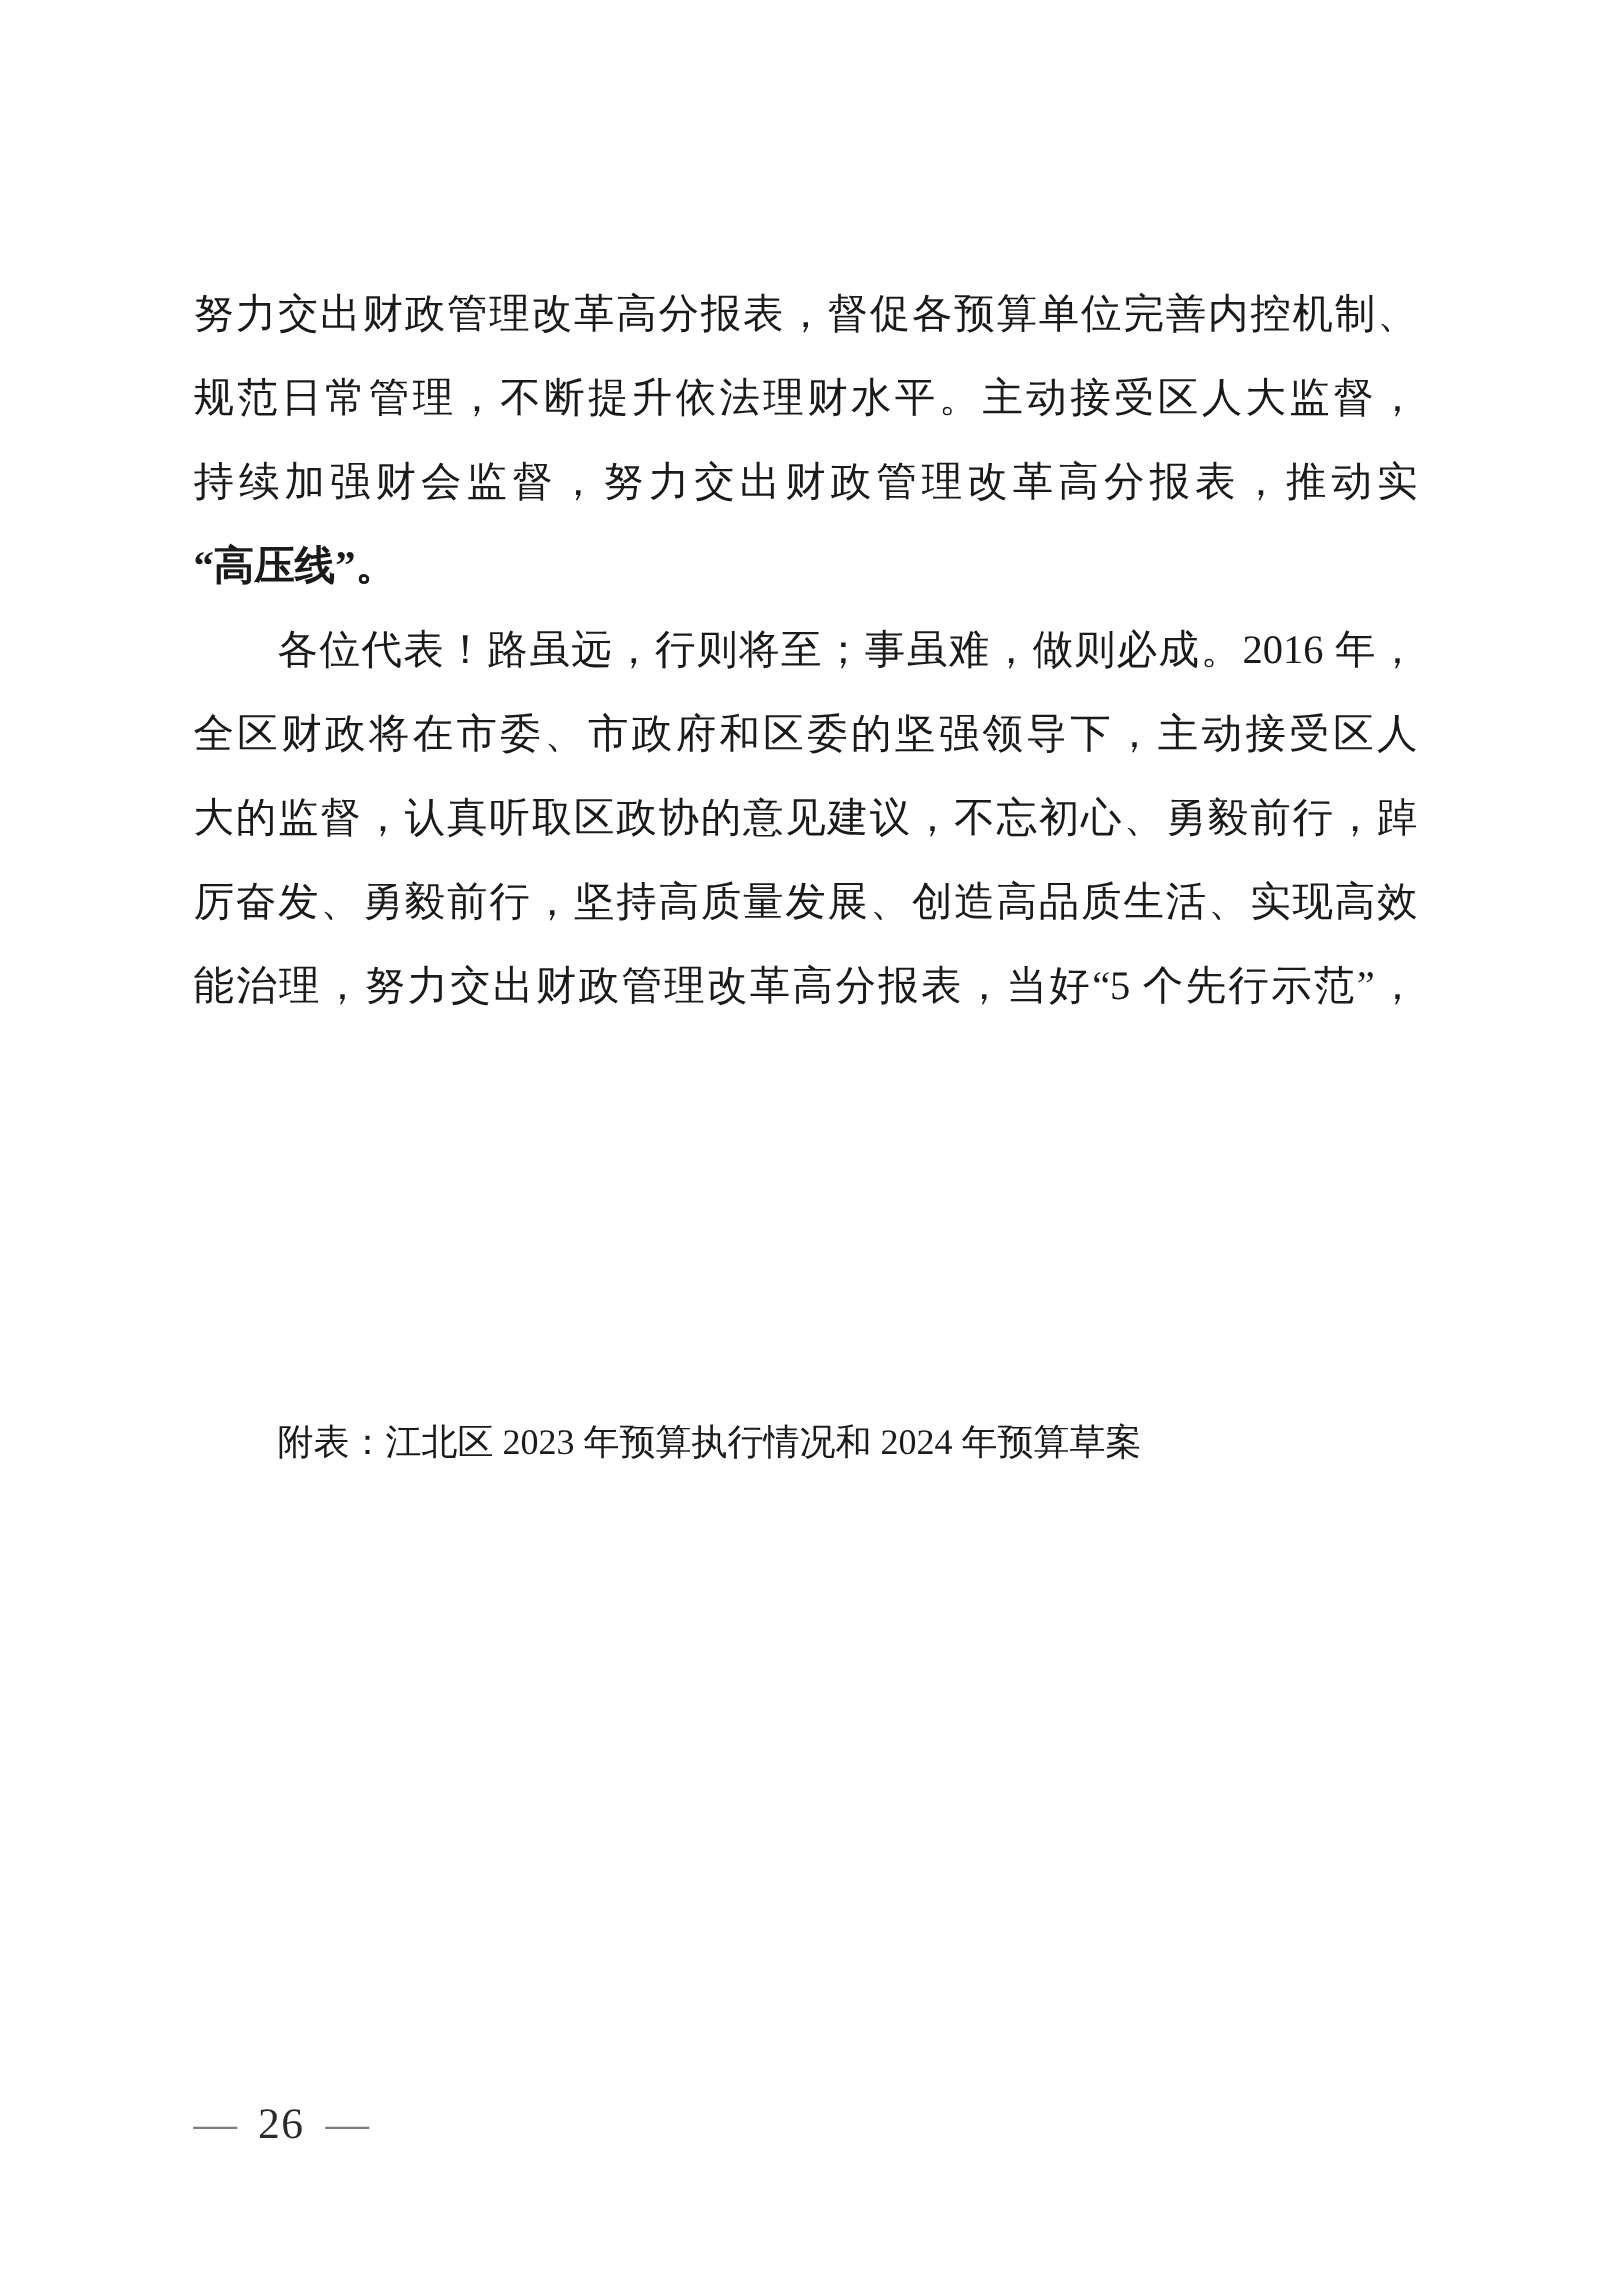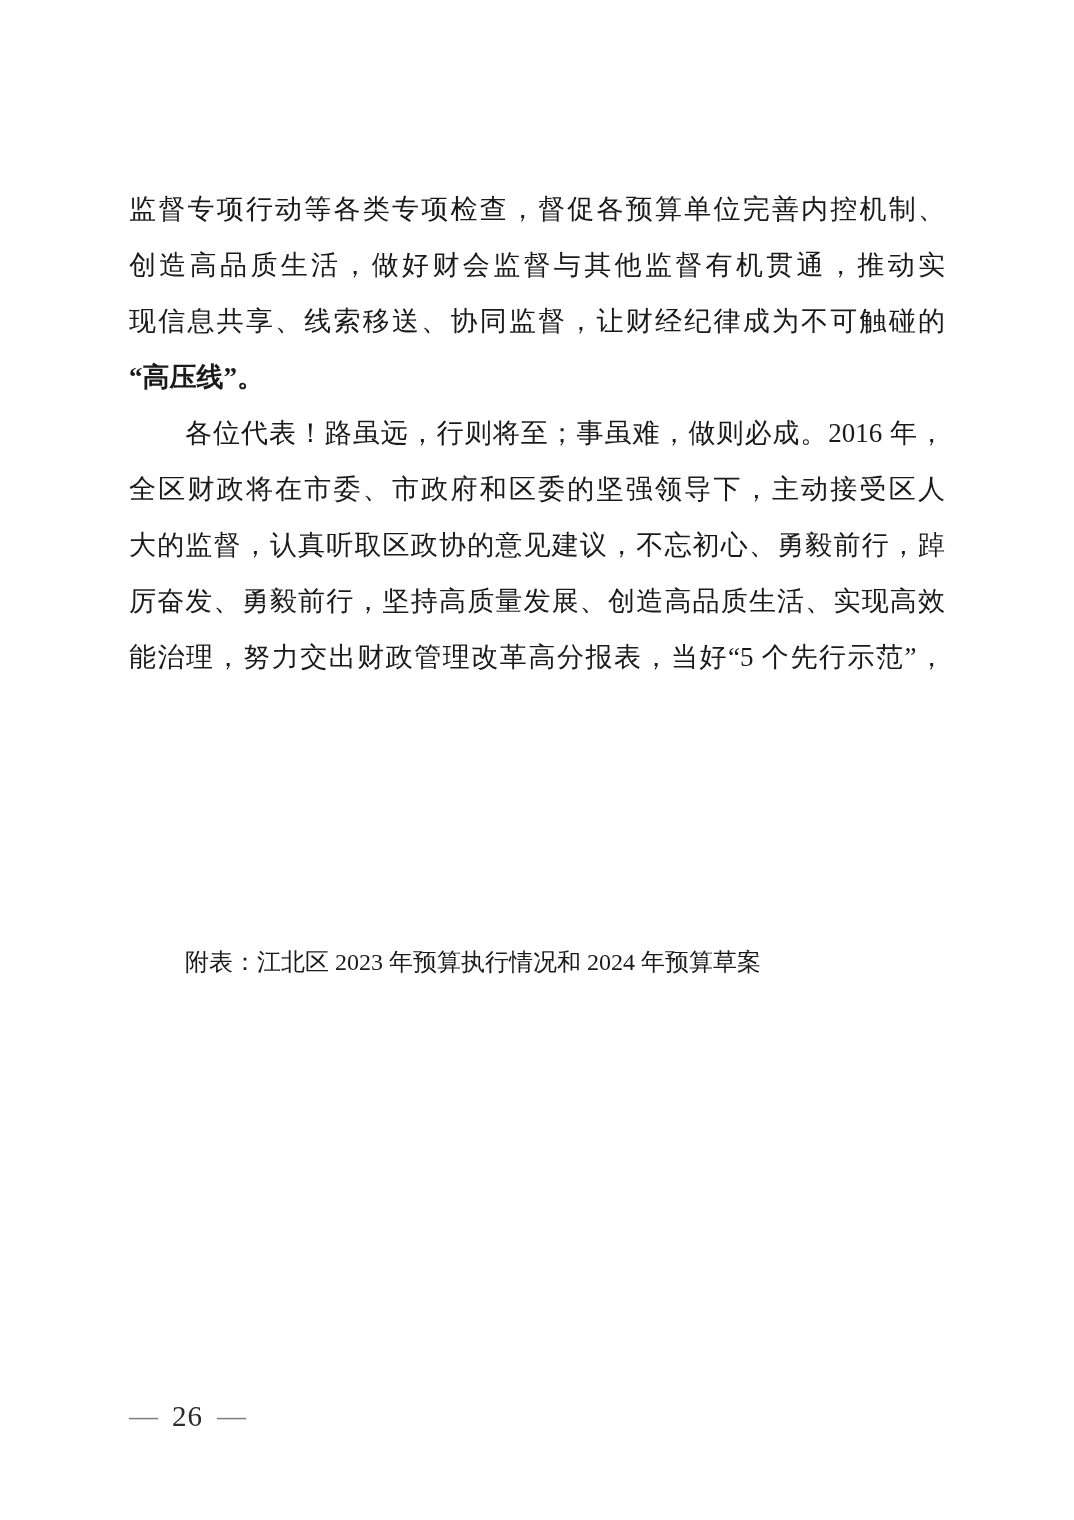--- a/index.html
+++ b/index.html
@@ -66,23 +66,23 @@
   }
 </style>
 </head>
 <body>
 
 <div class="page" style="--bg: #ffffff; --text: #1a1a1a; --dash: #7d7d7d;">
 
   <main class="body-text">
 
   <div>
-        <div class="line">监督专项行动等各类专项检查，督促各预算单位完善内控机制、</div>
-        <div class="line">创造高品质生活，做好财会监督与其他监督有机贯通，推动实</div>
-        <div class="line">现信息共享、线索移送、协同监督，让财经纪律成为不可触碰的</div>
+        <div class="line">努力交出财政管理改革高分报表，督促各预算单位完善内控机制、</div>
+        <div class="line">规范日常管理，不断提升依法理财水平。主动接受区人大监督，</div>
+        <div class="line">持续加强财会监督，努力交出财政管理改革高分报表，推动实</div>
         <div class="line last">“高压线”。</div>
       </div>
       <div>
         <div class="line indent">各位代表！路虽远，行则将至；事虽难，做则必成。2016 年，</div>
         <div class="line">全区财政将在市委、市政府和区委的坚强领导下，主动接受区人</div>
         <div class="line">大的监督，认真听取区政协的意见建议，不忘初心、勇毅前行，踔</div>
         <div class="line">厉奋发、勇毅前行，坚持高质量发展、创造高品质生活、实现高效</div>
         <div class="line">能治理，努力交出财政管理改革高分报表，当好“5 个先行示范”，</div>
       </div>
     </main>

